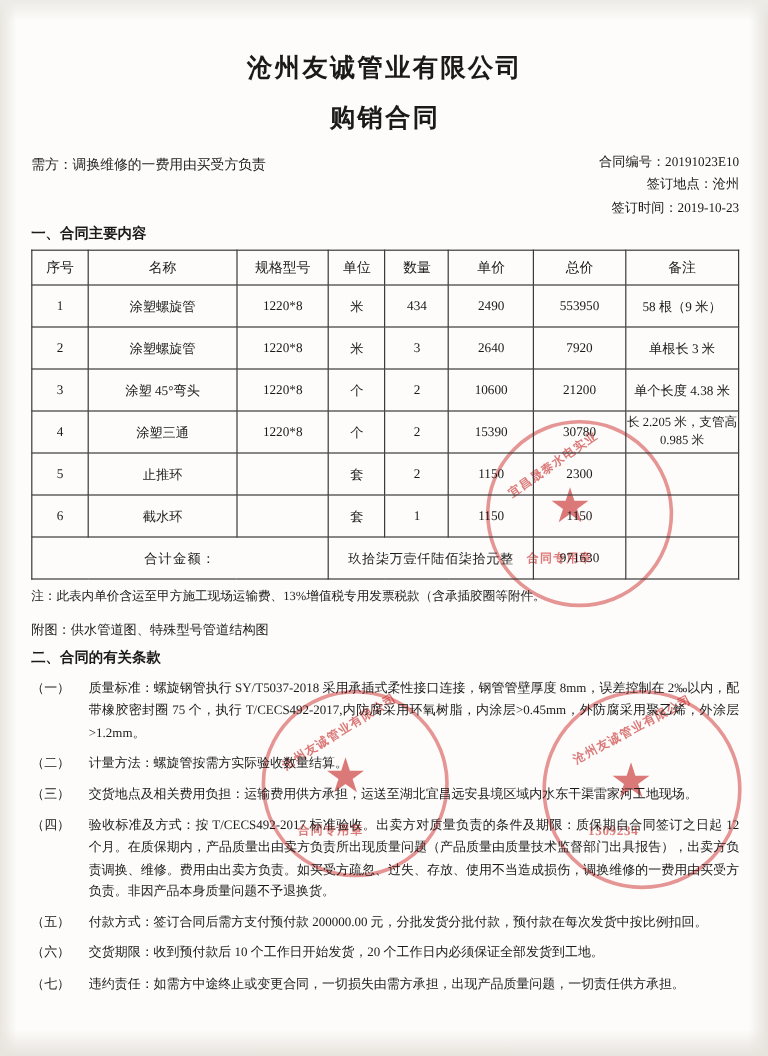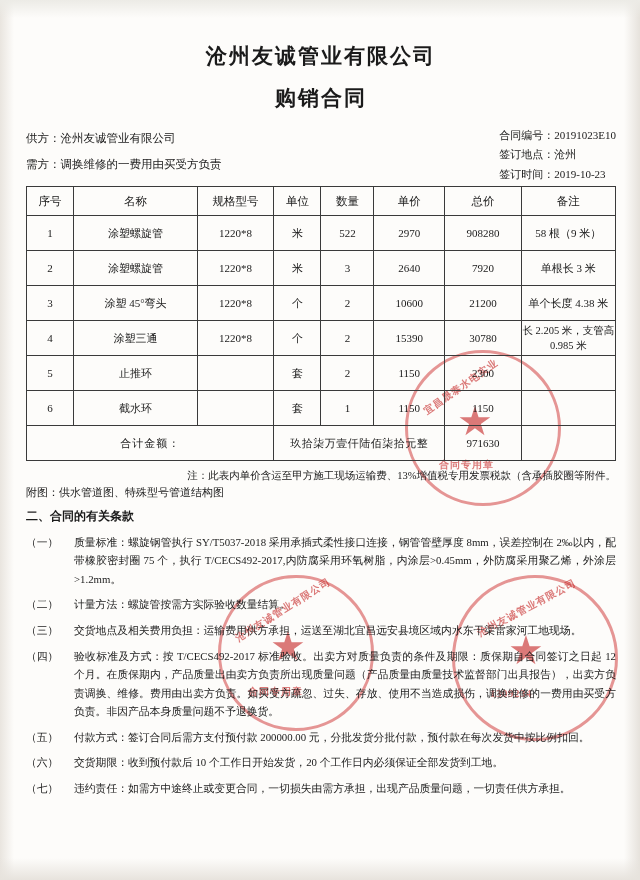--- a/index.html
+++ b/index.html
@@ -70,21 +70,21 @@
     margin-bottom: 6px;
     min-height: 52px;
   }
   .party-line { margin: 0 0 4px 0; }
   .meta {
     position: absolute;
     right: 0;
     top: -2px;
     font-size: 11px;
     line-height: 1.75;
-    text-align: left;
+    text-align: right;
   }
   .meta div { white-space: nowrap; }
 
   .section-head {
     font-size: 12px;
     font-weight: bold;
     margin: 6px 0 5px 0;
   }
 
   table.main-table {
@@ -120,25 +120,24 @@
     line-height: 1.45;
     font-size: 10.5px;
   }
   .total-label { letter-spacing: 1px; }
   .total-text { letter-spacing: 0.5px; }
 
   .note {
     font-size: 10.5px;
     margin-top: 7px;
     line-height: 1.6;
-    text-align: right;
   }
   .attach {
     font-size: 11px;
-    margin-top: 0;
+    margin-top: 10px;
   }
 
   .clause-head {
     font-size: 12px;
     font-weight: bold;
     margin: 8px 0 8px 0;
   }
   .clause {
     font-size: 10.8px;
     line-height: 1.72;
@@ -215,29 +214,29 @@
     <div class="stamp-caption" style="left:20px; top:26px; transform:rotate(-28deg);">沧州友诚管业有限公司</div>
     <div class="stamp-num" style="left:38px; top:112px;">1309234</div>
   </div>
 
   <div class="content">
 
     <div class="title-main">沧州友诚管业有限公司</div>
     <div class="title-sub">购销合同</div>
 
     <div class="parties">
-      <div class="party-line">供方：沧州友诚管业有限公司</div>
       <div class="party-line">需方：调换维修的一费用由买受方负责</div>
       <div class="meta">
         <div><span>合同编号：</span><span>20191023E10</span></div>
         <div><span>签订地点：</span><span>沧州</span></div>
         <div><span>签订时间：</span><span>2019-10-23</span></div>
       </div>
     </div>
 
+    <div class="section-head">一、合同主要内容</div>
 
     <table class="main-table">
       <colgroup>
         <col class="col-no">
           <col class="col-name">
           <col class="col-spec">
           <col class="col-unit">
         <col class="col-qty">
           <col class="col-price">
           <col class="col-total">
@@ -254,23 +253,23 @@
           <th>总价</th>
           <th>备注</th>
         </tr>
       </thead>
       <tbody>
         <tr>
           <td>1</td>
           <td>涂塑螺旋管</td>
           <td>1220*8</td>
           <td>米</td>
-          <td>522</td>
-          <td>2970</td>
-          <td>908280</td>
+          <td>434</td>
+          <td>2490</td>
+          <td>553950</td>
           <td>58 根（9 米）</td>
         </tr>
         <tr>
           <td>2</td>
           <td>涂塑螺旋管</td>
           <td>1220*8</td>
           <td>米</td>
           <td>3</td>
           <td>2640</td>
           <td>7920</td>

